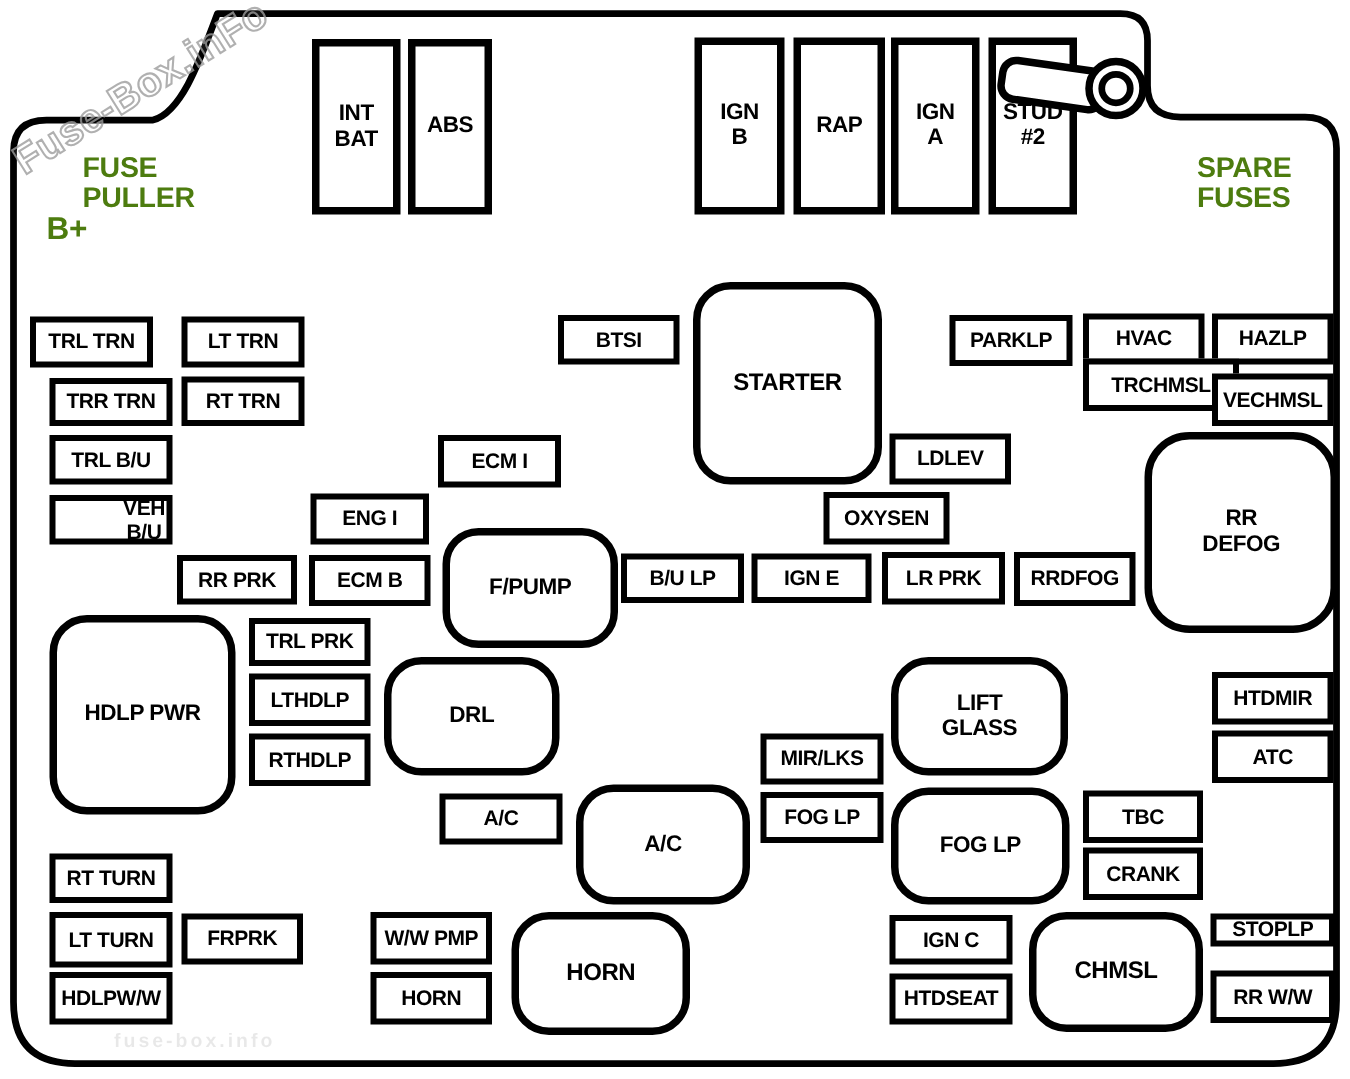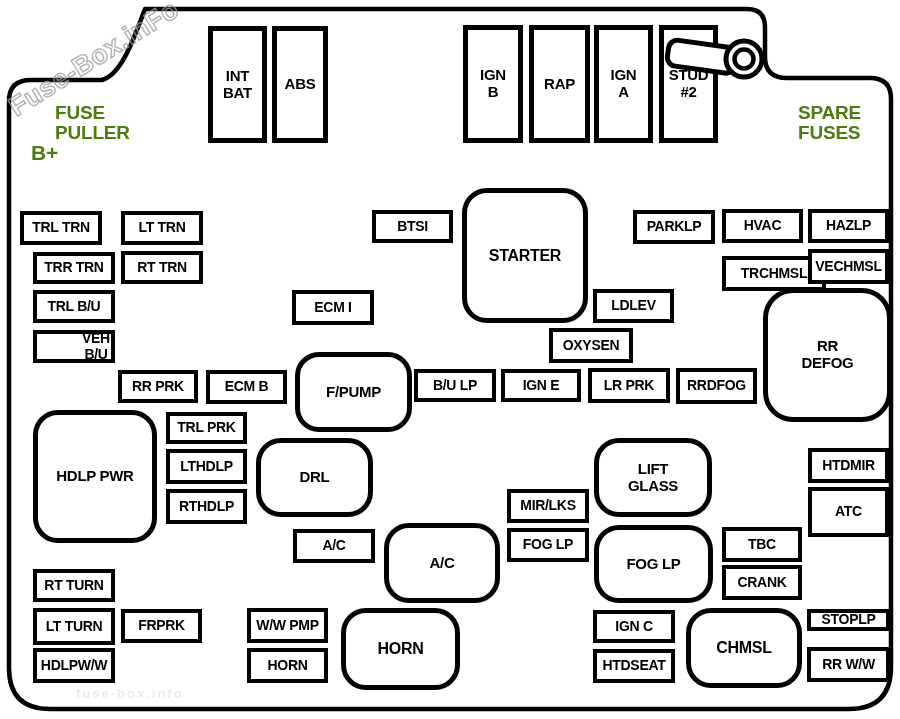--- a/index.html
+++ b/index.html
@@ -76,44 +76,45 @@
       <div class="fuse" style="left: 121px; top: 211px; width: 82px; height: 34px;">LT TRN</div>
       <div class="fuse" style="left: 33px; top: 252px; width: 82px; height: 32px;">TRR TRN</div>
       <div class="fuse" style="left: 121px; top: 251px; width: 82px; height: 33px;">RT TRN</div>
       <div class="fuse" style="left: 33px; top: 290px; width: 82px; height: 33px;">TRL B/U</div>
       <div class="fuse" style="left: 33px; top: 330px; width: 82px; height: 33px; padding-left: 44px;">VEH B/U</div>
       <div class="fuse" style="left: 372px; top: 210px; width: 81px; height: 33px;">BTSI</div>
       <div class="fuse" style="left: 462px; top: 188px; width: 126px; height: 135px; border-radius: 25px; border-width: 5px; font-size: 16px;">STARTER</div>
       <div class="fuse" style="left: 633px; top: 210px; width: 82px; height: 34px;">PARKLP</div>
       <div class="fuse" style="left: 722px; top: 209px; width: 81px; height: 34px;">HVAC</div>
       <div class="fuse" style="left: 808px; top: 209px; width: 81px; height: 34px;">HAZLP</div>
-      <div class="fuse" style="left: 722px; top: 256px; width: 104px; height: 35px;">TRCHMSL</div>
+      <div class="fuse" style="left: 722px; top: 239px; width: 104px; height: 35px;">TRCHMSL</div>
       <div class="fuse" style="left: 808px; top: 249px; width: 81px; height: 35px;">VECHMSL</div>
       <div class="fuse" style="left: 292px; top: 290px; width: 82px; height: 35px;">ECM I</div>
       <div class="fuse" style="left: 593px; top: 289px; width: 81px; height: 34px;">LDLEV</div>
       <div class="fuse" style="left: 763px; top: 288px; width: 129px; height: 134px; border-radius: 30px; border-width: 5px; font-size: 15px;">RR
 DEFOG</div>
+      <div class="fuse" style="left: 207px; top: 329px; width: 79px; height: 34px;">ENG I</div>
       <div class="fuse" style="left: 549px; top: 328px; width: 84px; height: 35px;">OXYSEN</div>
       <div class="fuse" style="left: 118px; top: 370px; width: 80px; height: 33px;">RR PRK</div>
       <div class="fuse" style="left: 206px; top: 370px; width: 81px; height: 34px;">ECM B</div>
       <div class="fuse" style="left: 295px; top: 352px; width: 117px; height: 80px; border-radius: 24px; border-width: 5px; font-size: 15px;">F/PUMP</div>
       <div class="fuse" style="left: 414px; top: 369px; width: 82px; height: 33px;">B/U LP</div>
       <div class="fuse" style="left: 501px; top: 369px; width: 80px; height: 33px;">IGN E</div>
       <div class="fuse" style="left: 588px; top: 368px; width: 82px; height: 35px;">LR PRK</div>
       <div class="fuse" style="left: 676px; top: 368px; width: 81px; height: 36px;">RRDFOG</div>
       <div class="fuse" style="left: 33px; top: 410px; width: 124px; height: 133px; border-radius: 25px; border-width: 5px; font-size: 15px;">HDLP PWR</div>
       <div class="fuse" style="left: 166px; top: 412px; width: 81px; height: 32px;">TRL PRK</div>
       <div class="fuse" style="left: 166px; top: 449px; width: 81px; height: 35px;">LTHDLP</div>
       <div class="fuse" style="left: 166px; top: 489px; width: 81px; height: 35px;">RTHDLP</div>
       <div class="fuse" style="left: 256px; top: 438px; width: 117px; height: 79px; border-radius: 25px; border-width: 5px; font-size: 15px;">DRL</div>
       <div class="fuse" style="left: 594px; top: 438px; width: 118px; height: 79px; border-radius: 25px; border-width: 5px; font-size: 15px;">LIFT
 GLASS</div>
       <div class="fuse" style="left: 808px; top: 448px; width: 81px; height: 35px;">HTDMIR</div>
       <div class="fuse" style="left: 507px; top: 489px; width: 82px; height: 34px;">MIR/LKS</div>
-      <div class="fuse" style="left: 808px; top: 487px; width: 81px; height: 50px;">ATC</div>
+      <div class="fuse" style="left: 808px; top: 487px; width: 81px; height: 35px;">ATC</div>
       <div class="fuse" style="left: 293px; top: 529px; width: 82px; height: 34px;">A/C</div>
       <div class="fuse" style="left: 384px; top: 523px; width: 116px; height: 80px; border-radius: 25px; border-width: 5px; font-size: 15px;">A/C</div>
       <div class="fuse" style="left: 507px; top: 528px; width: 82px; height: 34px;">FOG LP</div>
       <div class="fuse" style="left: 594px; top: 525px; width: 119px; height: 78px; border-radius: 25px; border-width: 5px; font-size: 15px;">FOG LP</div>
       <div class="fuse" style="left: 722px; top: 527px; width: 80px; height: 35px;">TBC</div>
       <div class="fuse" style="left: 722px; top: 565px; width: 80px; height: 35px;">CRANK</div>
       <div class="fuse" style="left: 33px; top: 569px; width: 82px; height: 33px;">RT TURN</div>
       <div class="fuse" style="left: 33px; top: 608px; width: 82px; height: 37px;">LT TURN</div>
       <div class="fuse" style="left: 121px; top: 609px; width: 81px; height: 34px;">FRPRK</div>
       <div class="fuse" style="left: 247px; top: 608px; width: 81px; height: 35px;">W/W PMP</div>

